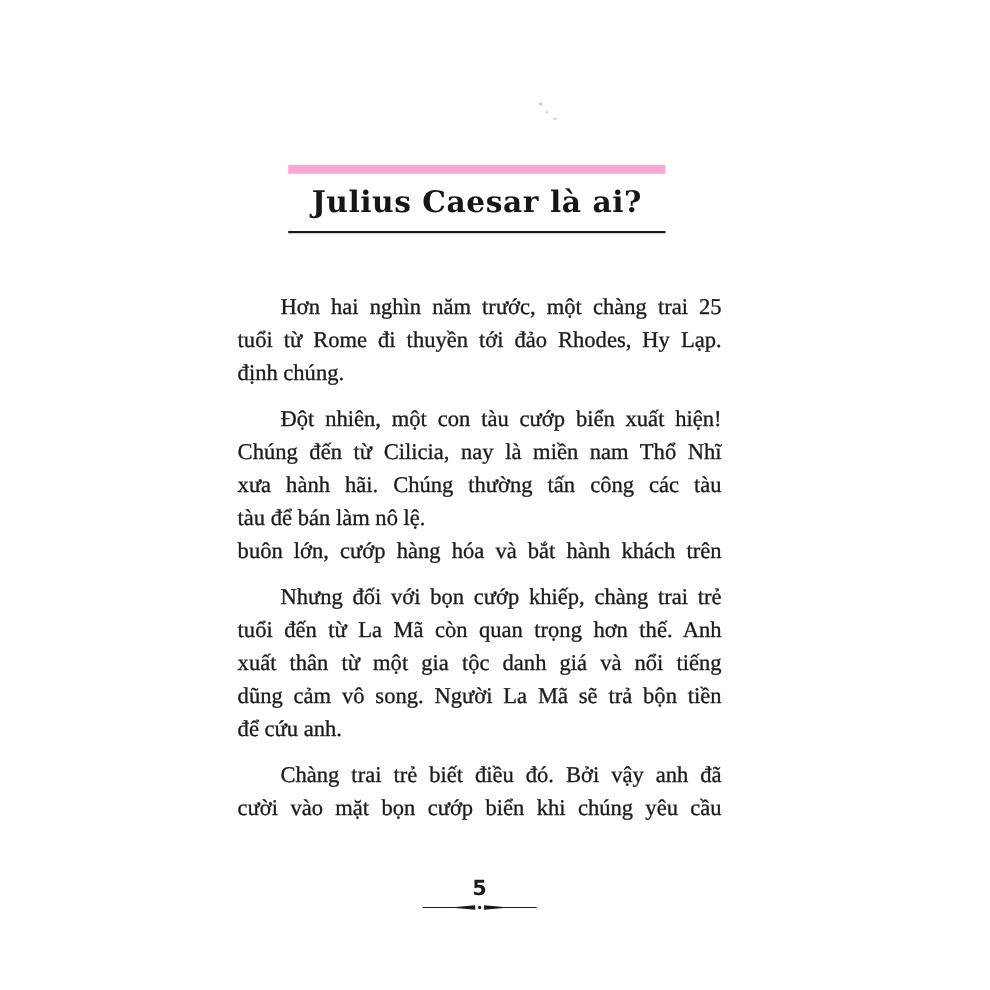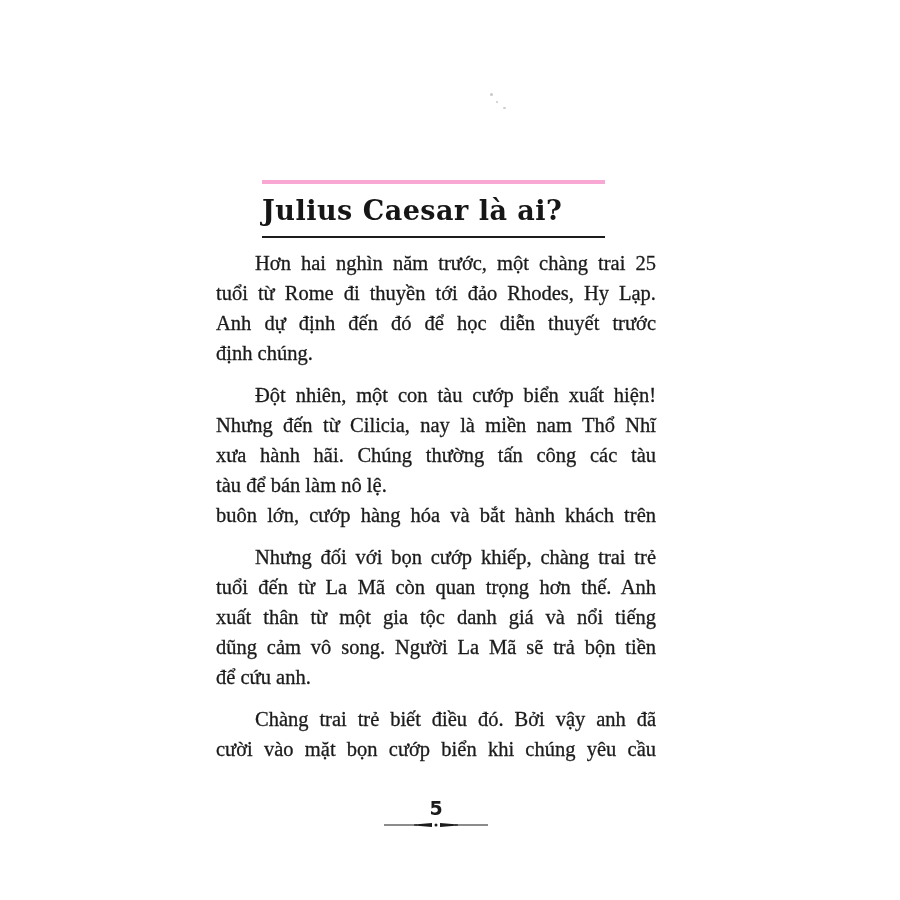--- a/index.html
+++ b/index.html
@@ -14,43 +14,44 @@
     background: #ffffff;
     overflow: hidden;
     font-family: "Liberation Serif", serif;
     color: #1b1b1b;
   }
 
   
   .title-block {
     position: absolute;
     left: 262px;
-    top: 180px;
+    top: 150px;
     width: 343px;
     height: 52px;
-    border-top: 4px solid #f9a8d4;
+    border-top: 8px solid #f9a8d4;
     border-bottom: 2px solid #1c1c1c;
     display: flex;
     align-items: center;
+    justify-content: center;
   }
   .title {
     margin: 0;
     font-family: "DejaVu Serif", serif;
     font-weight: bold;
     font-size: 27px;
     letter-spacing: 0.5px;
     color: #161616;
     white-space: nowrap;
   }
 
   
   .body-col {
     position: absolute;
     left: 216px;
-    top: 248px;
+    top: 264px;
     width: 440px;
     font-size: 20.5px;
     line-height: 30px;
     -webkit-text-stroke: 0.3px #1c1c1c;
   }
   .para {
     margin: 0 0 12px 0;
     padding: 0;
   }
   .line {
@@ -105,26 +106,25 @@
   <div class="speck s3"></div>
 
   <div class="title-block">
     <h1 class="title">Julius Caesar là ai?</h1>
   </div>
 
   <div class="body-col">
       <p class="para">
         <span class="line first">Hơn hai nghìn năm trước, một chàng trai 25</span>
         <span class="line">tuổi từ Rome đi thuyền tới đảo Rhodes, Hy Lạp.</span>
-        <span class="line">Anh dự định đến đó để học diễn thuyết trước</span>
         <span class="line last">định chúng.</span>
       </p>
       <p class="para">
         <span class="line first">Đột nhiên, một con tàu cướp biển xuất hiện!</span>
-        <span class="line">Nhưng đến từ Cilicia, nay là miền nam Thổ Nhĩ</span>
+        <span class="line">Chúng đến từ Cilicia, nay là miền nam Thổ Nhĩ</span>
         <span class="line">xưa hành hãi. Chúng thường tấn công các tàu</span>
         <span class="line last">tàu để bán làm nô lệ.</span>
         <span class="line">buôn lớn, cướp hàng hóa và bắt hành khách trên</span>
       </p>
       <p class="para">
         <span class="line first">Nhưng đối với bọn cướp khiếp, chàng trai trẻ</span>
         <span class="line">tuổi đến từ La Mã còn quan trọng hơn thế. Anh</span>
         <span class="line">xuất thân từ một gia tộc danh giá và nổi tiếng</span>
         <span class="line">dũng cảm vô song. Người La Mã sẽ trả bộn tiền</span>
         <span class="line last">để cứu anh.</span>

